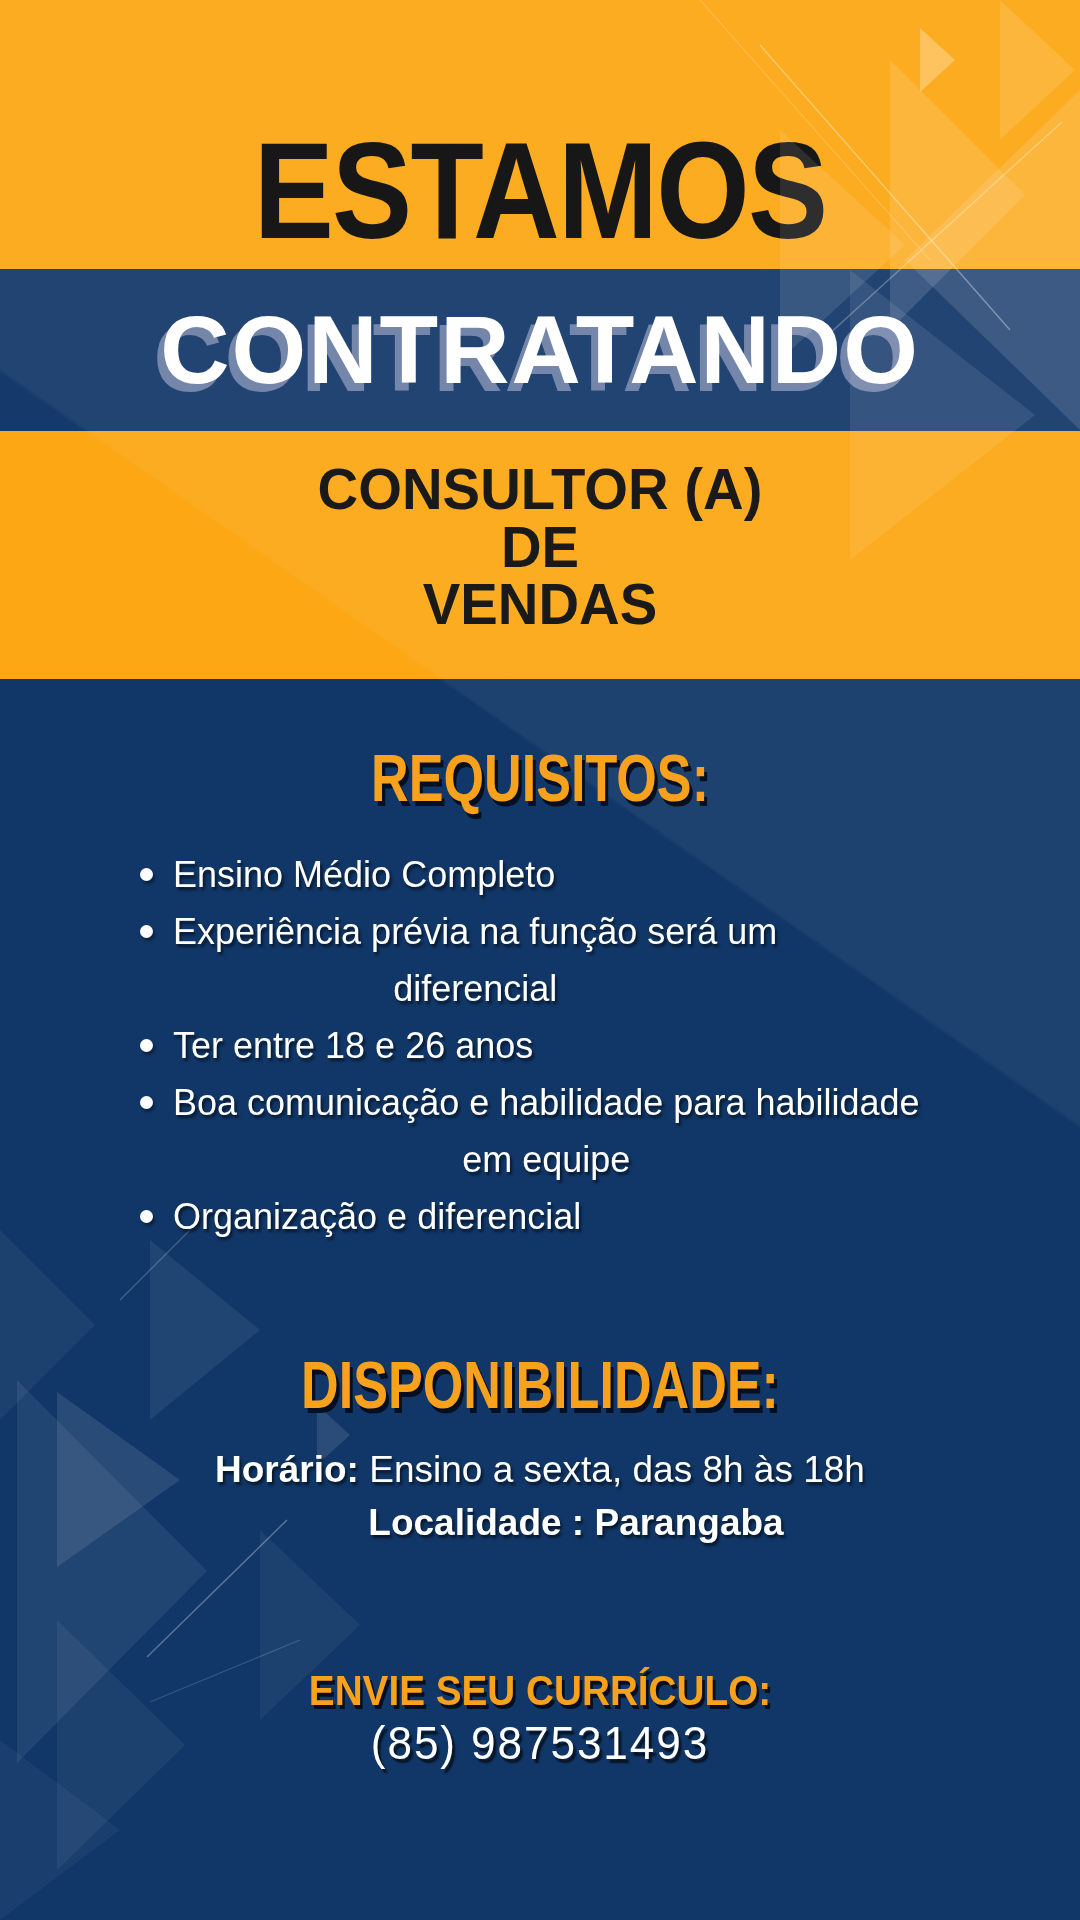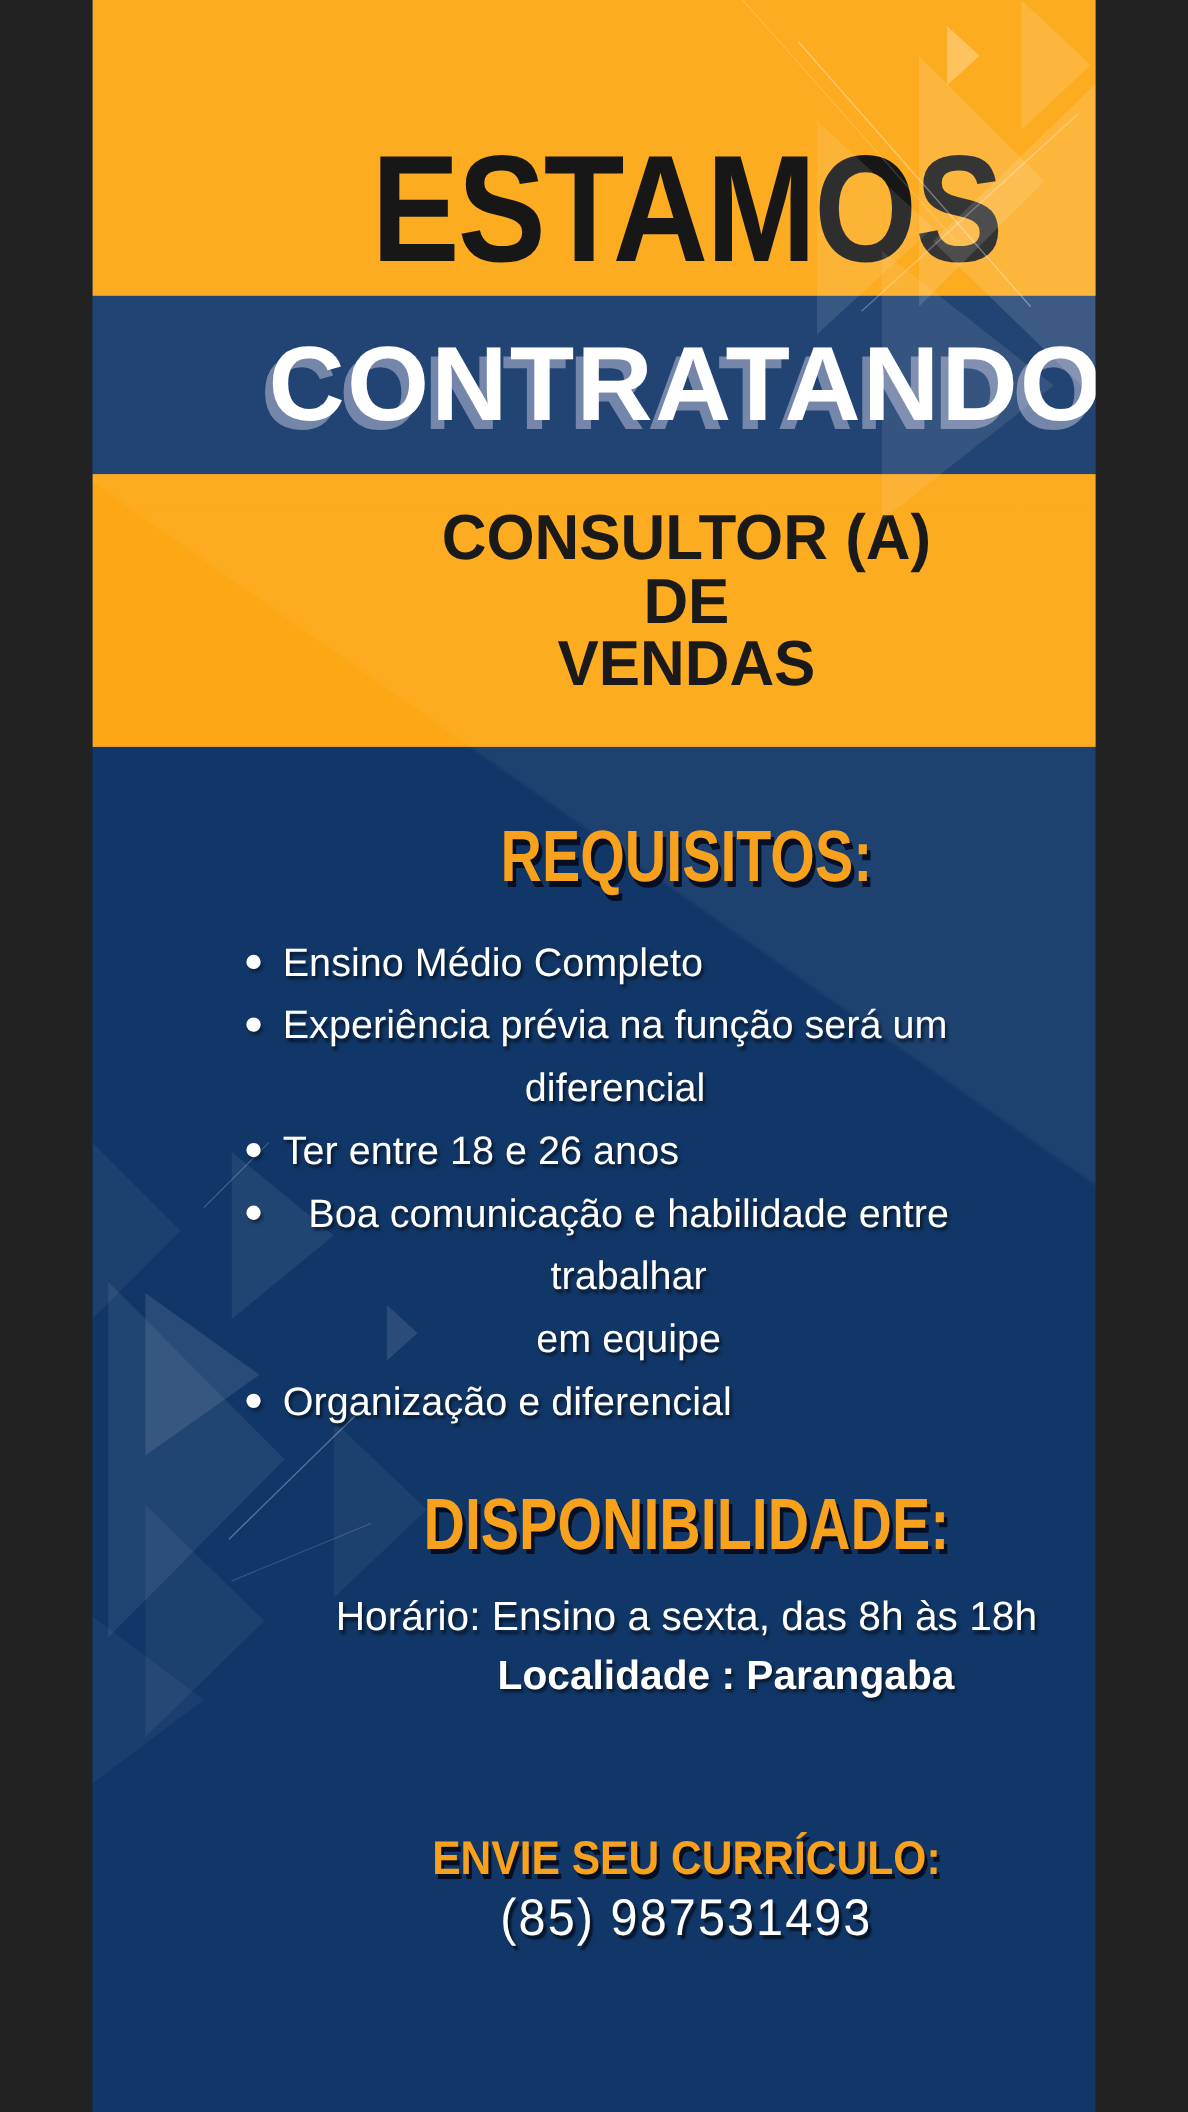--- a/index.html
+++ b/index.html
@@ -1,17 +1,17 @@
 <!DOCTYPE html>
 <html lang="pt-BR"><head>
 <meta charset="utf-8">
 <style>
   html,body{margin:0;padding:0;background:#222;}
   .canvas{
-    position:relative;width:912px;height:1920px;margin:0 auto;overflow:hidden;
+    position:relative;width:1080px;height:1920px;margin:0 auto;overflow:hidden;
     background:var(--navy,#113768);
     font-family:"Liberation Sans","DejaVu Sans",sans-serif;
   }
   
   .band{position:absolute;left:0;width:1080px;}
   .band-orange-top{top:0;height:269px;background:var(--orange,#FCA713);}
   .band-navy{top:269px;height:162px;background:var(--navy-band,#15396B);display:flex;align-items:center;justify-content:center;}
   .band-orange-role{top:431px;height:248px;background:var(--orange,#FCA713);}
   
   .swath{position:absolute;inset:0;pointer-events:none;
@@ -52,21 +52,21 @@
   .horario{top:1447px;}
   .localidade{top:1500px;font-weight:bold;margin-left:36px;}
   .envie-title{
     top:1666px;font-size:43px;line-height:48px;font-weight:bold;color:var(--heading-orange,#F7A11C);
     text-shadow:3px 4px 0 rgba(5,10,25,0.9);transform:scaleX(0.9);transform-origin:50% 50%;
   }
   .phone{
     top:1717px;font-size:47px;line-height:52px;color:#fff;letter-spacing:2px;
     text-shadow:3px 4px 2px rgba(0,0,0,0.65);transform:scaleX(0.94);transform-origin:50% 50%;
   }
-  b,strong{font-weight:normal;}
+  b,strong{font-weight:bold;}
 </style>
 </head>
 <body>
 
 <div class="canvas" style="--orange: #FCA713; --navy: #113768; --navy-band: #15396B; --heading-orange: #F7A11C; --headline-black: #0A0A0A;">
 
   <div class="band band-orange-top">
     <h1 class="txt estamos">ESTAMOS</h1>
   </div>
 
@@ -117,21 +117,21 @@
       <span class="dot"></span>
       <span class="li-text">Experiência prévia na função será um
 diferencial</span>
     </li>
     <li>
       <span class="dot"></span>
       <span class="li-text">Ter entre 18 e 26 anos</span>
     </li>
     <li>
       <span class="dot"></span>
-      <span class="li-text">Boa comunicação e habilidade entre trabalhar
+      <span class="li-text">Boa comunicação e habilidade para habilidade
 em equipe</span>
     </li>
     <li>
       <span class="dot"></span>
       <span class="li-text">Organização e diferencial</span>
     </li>
   </ul>
 
   <h3 class="txt section-title disponibilidade-title">DISPONIBILIDADE:</h3>
 

